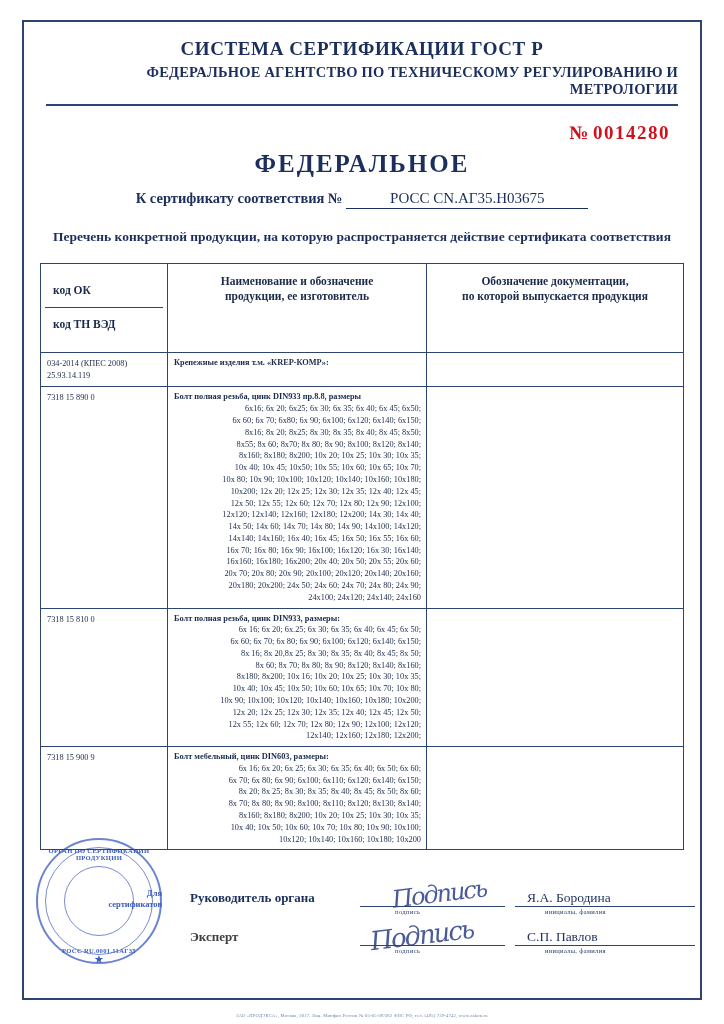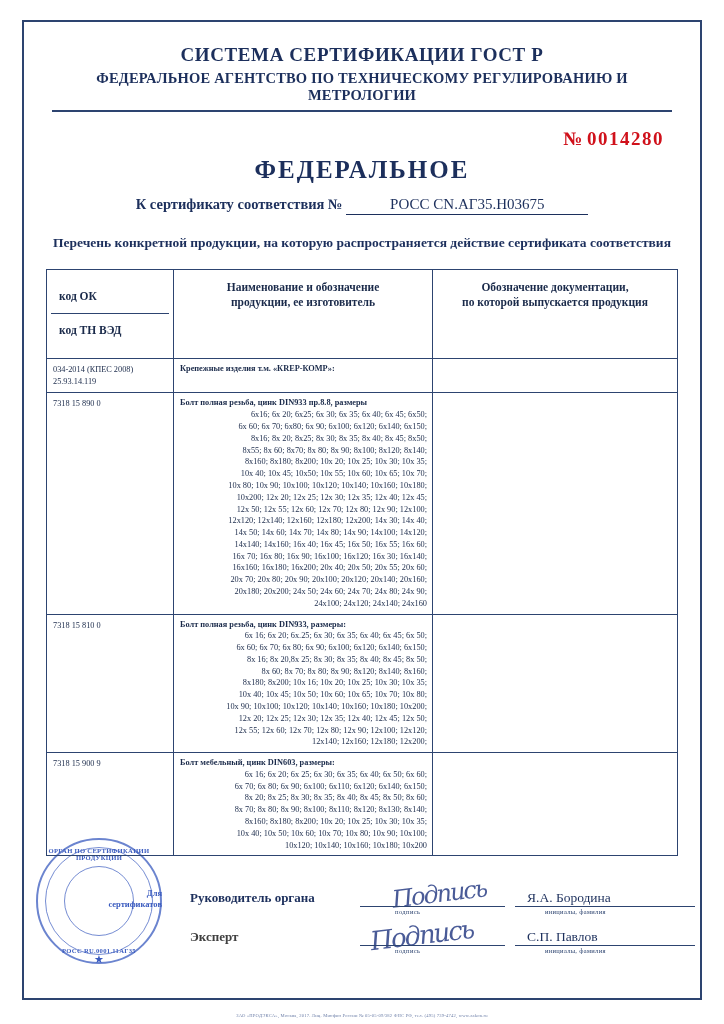--- a/index.html
+++ b/index.html
@@ -16,37 +16,37 @@
     box-sizing:border-box;
     padding:18px 22px 10px 22px;
   }
   .outer-border{
     position:absolute;
     left:22px;top:20px;right:22px;bottom:24px;
     border:2px solid #2d4470;
   }
   .inner{
     position:relative;
-    margin:6px;
+    margin:0;
     padding:14px 18px 0 18px;
     z-index:2;
   }
   .head{
     text-align:center;
     border-bottom:2px solid #2d4470;
     padding-bottom:6px;
     margin:6px 6px 0 6px;
   }
   .head .l1{
     font-size:19px;font-weight:bold;letter-spacing:.6px;
     color:#1c2f5c;
   }
   .head .l2{
     font-size:14.5px;font-weight:bold;letter-spacing:.2px;
-    margin-top:4px;color:#1c2f5c;
+    margin-top:4px;color:#1c2f5c;text-align:right;
   }
   .numline{
     text-align:right;
     margin:16px 14px 0 0;
     font-size:19px;
     color:#d0111b;
     font-family:"Liberation Serif", serif;
   }
   .numline .nosign{font-weight:bold;}
   .numline .numval{font-weight:bold;letter-spacing:1.5px;}

